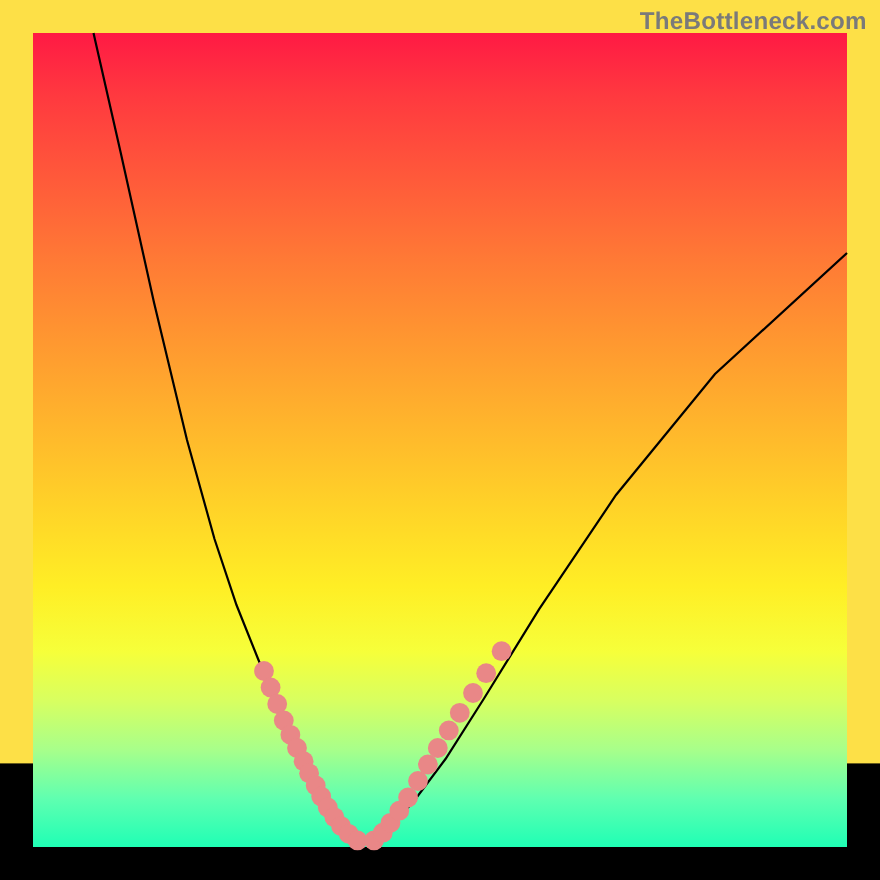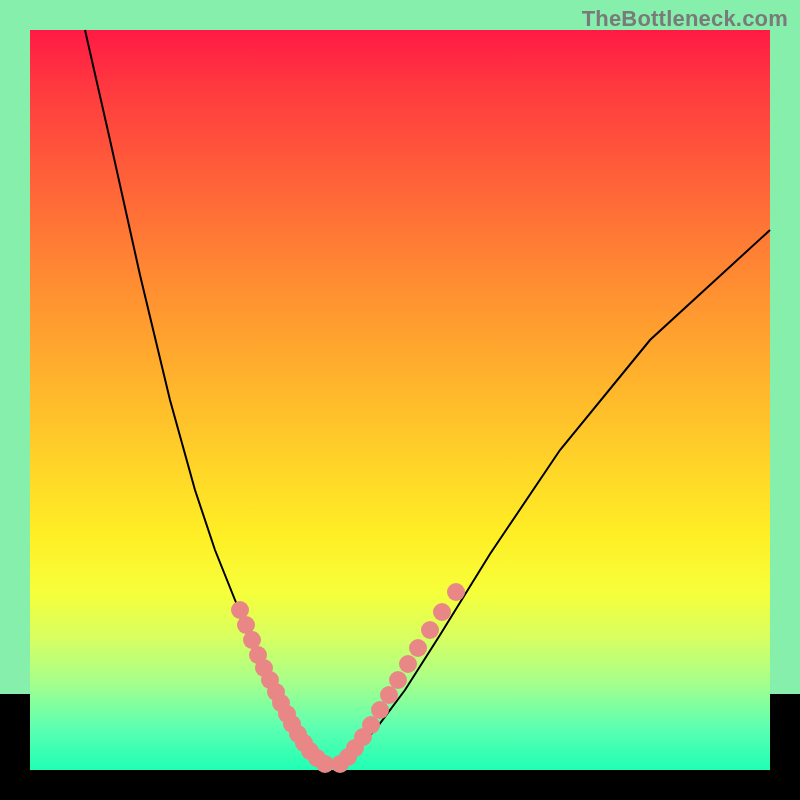--- a/index.html
+++ b/index.html
@@ -1,21 +1,21 @@
 <!DOCTYPE html>
 <html><head>
 <meta charset="utf-8">
 <style>
   * { margin: 0; padding: 0; box-sizing: border-box; }
   html, body { width: 800px; height: 800px; overflow: hidden; background: #000; }
   .frame {
     position: relative;
     width: 800px;
     height: 694px;
-    background: #86efac;
+    background: #fde047;
     padding-left: 44px;
   }
   .plot-area {
     position: absolute;
     left: 30px;
     top: 30px;
     width: 740px;
     height: 740px;
     background: linear-gradient(to bottom,
       #ff1a44 0%,

